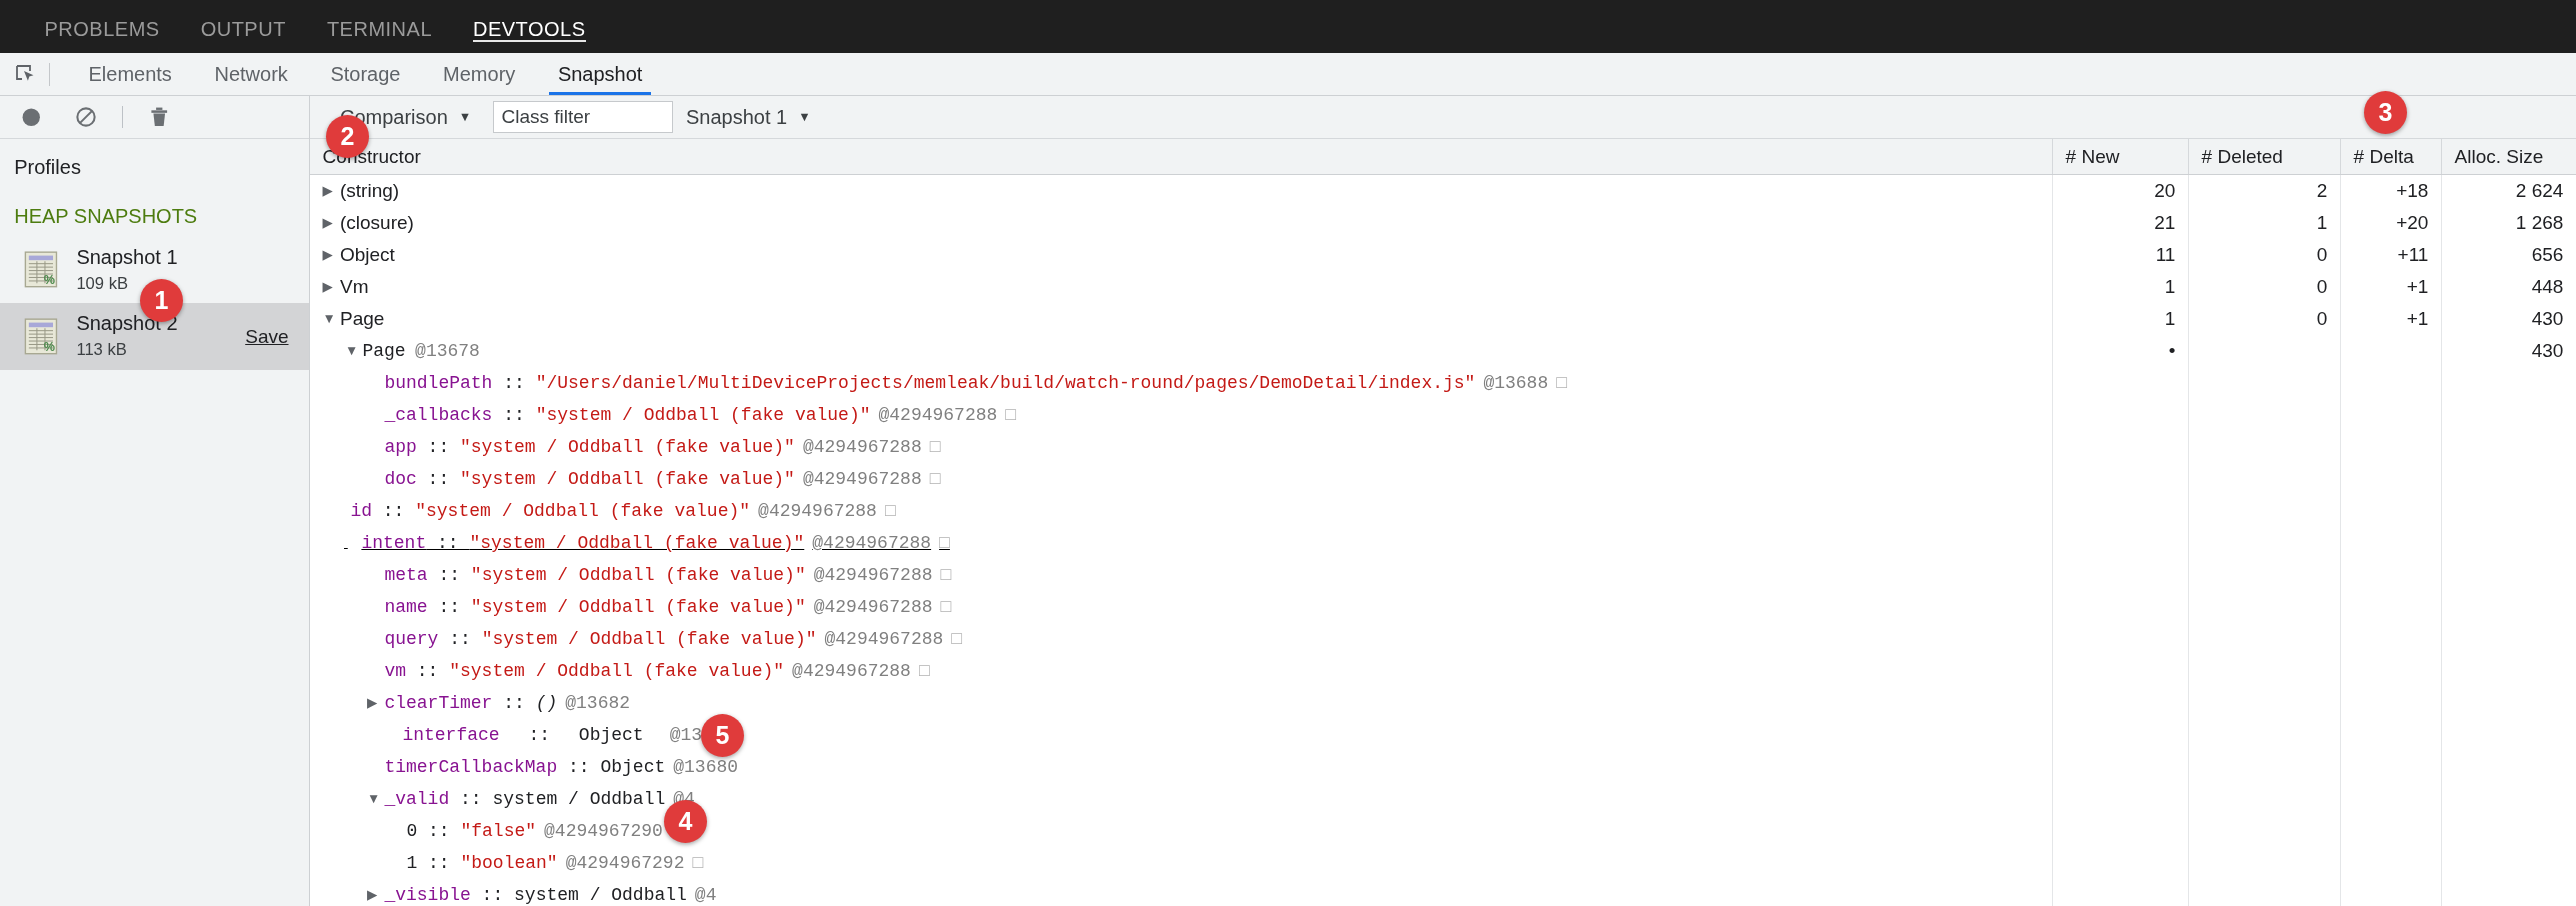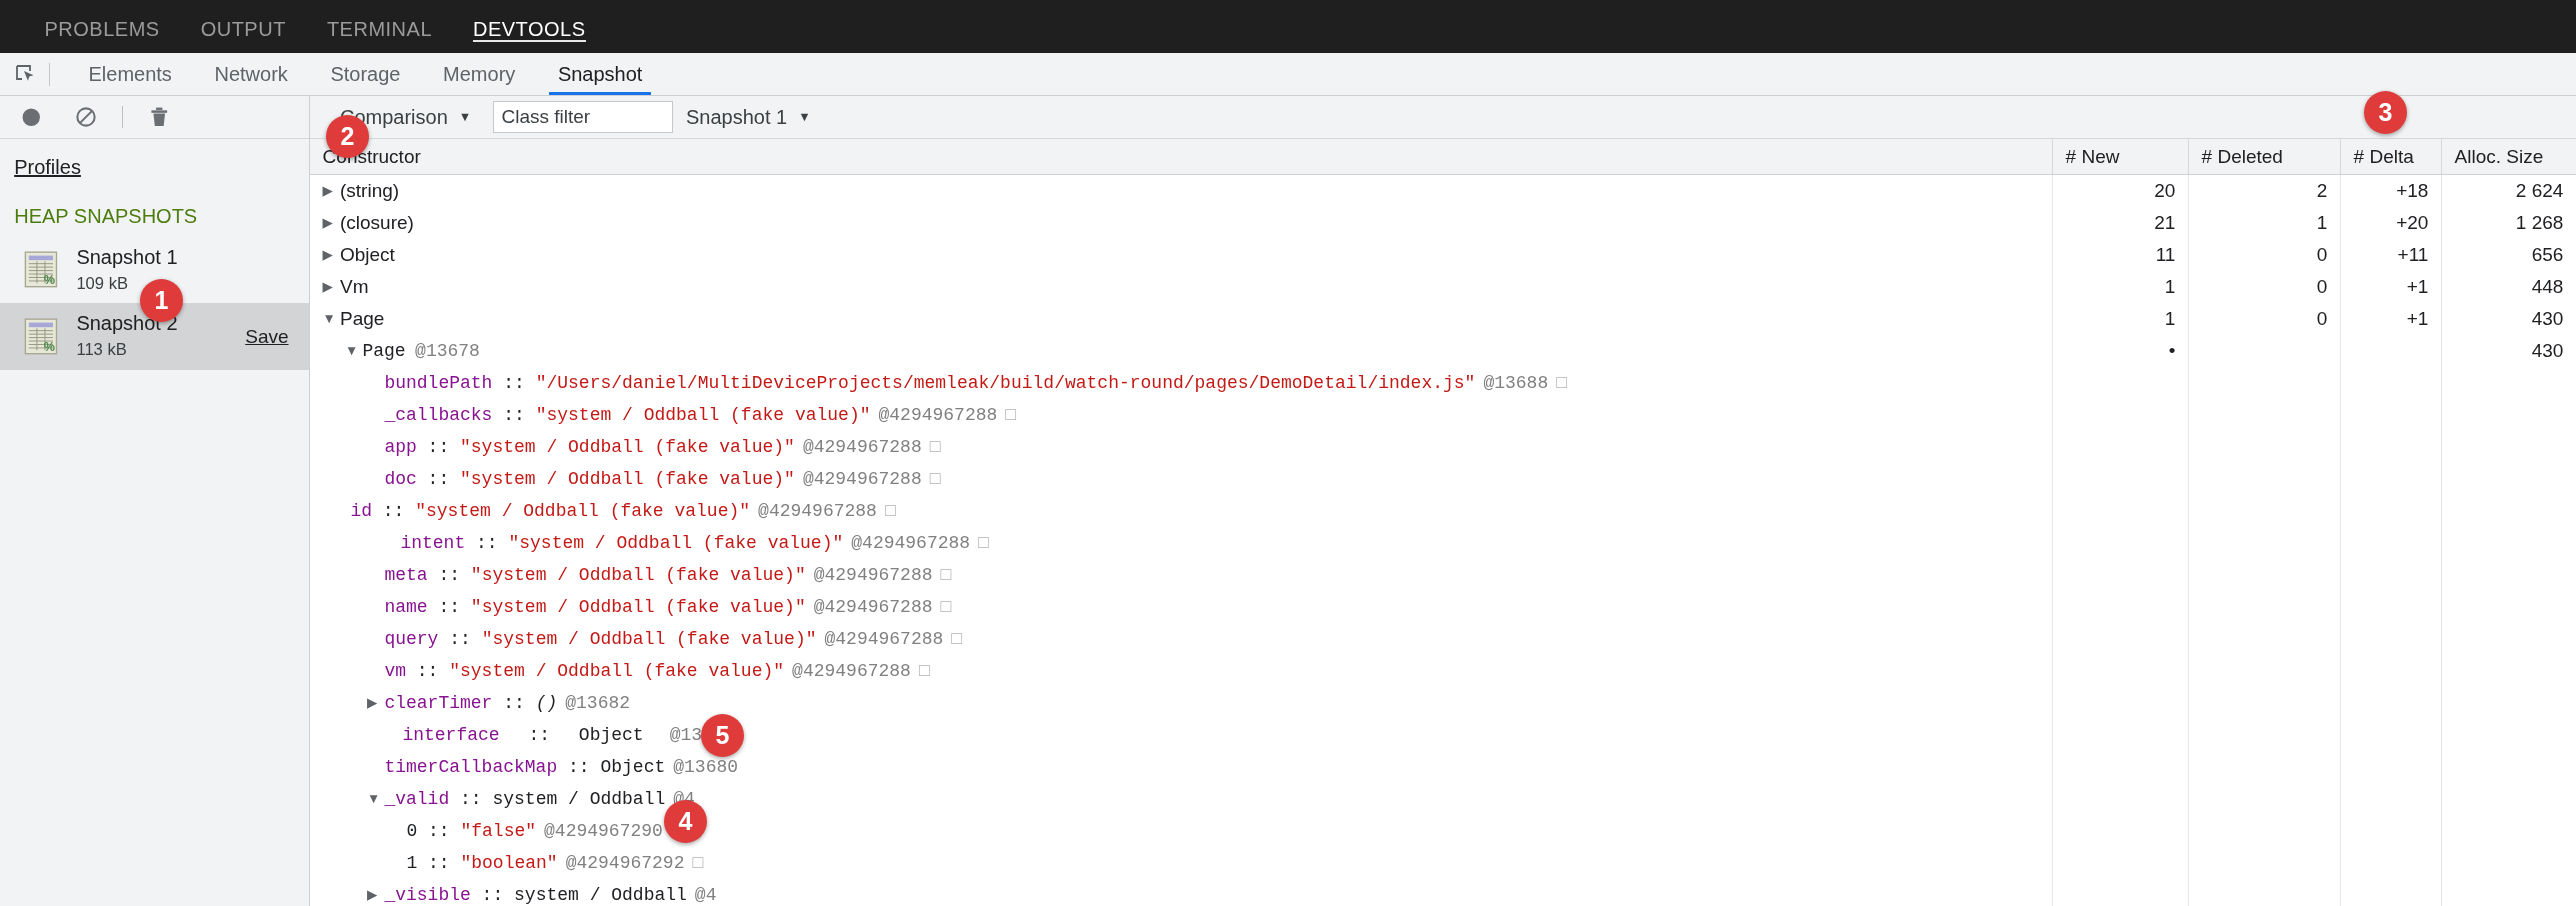--- a/index.html
+++ b/index.html
@@ -84,21 +84,20 @@
     display: flex; align-items: center;
     padding-left: 14.2px;
     border-bottom: 0.8px solid #d5d8db;
     gap: 19px;
   }
   .icon-btn { display: flex; align-items: center; justify-content: center; width: 35px; height: 35px; }
   .sb-divider { width: 0.8px; height: 22px; background: #bdc1c6; }
   .sb-title {
     font-size: 20px; color: #202124;
     padding: 17.4px 0 11px 14.2px;
-    text-decoration: underline;
   }
   .sb-section {
     font-size: 20px; color: #4d7c0f;
     padding: 14.2px 0 9.5px 14.2px;
   }
   .sb-item {
     display: flex; align-items: center;
     padding: 8px 14.2px 8px 24px;
     position: relative;
     min-height: 65px;
@@ -458,21 +457,21 @@
                 <span class="mono k-val">"system / Oddball (fake value)"</span>
                 <span class="mono k-at" style="margin-left:8px">@4294967288</span>
                 <span class="mono k-box" style="margin-left:8px">□</span>
               </div>
               <div class="cell-num c1"></div>
               <div class="cell-num c2"></div>
               <div class="cell-num c3"></div>
               <div class="cell-num c4"></div>
             </div>
             <div class="row">
-              <div class="cell-tree" style="padding-left: 73px;">
+              <div class="cell-tree" style="padding-left: 34px; text-decoration: underline;">
                 <span class="tri blank">&nbsp;</span>
                 <span class="mono k-prop">intent</span>
                 <span class="mono k-plain">&nbsp;::&nbsp;</span>
                 <span class="mono k-val">"system / Oddball (fake value)"</span>
                 <span class="mono k-at" style="margin-left:8px">@4294967288</span>
                 <span class="mono k-box" style="margin-left:8px">□</span>
               </div>
               <div class="cell-num c1"></div>
               <div class="cell-num c2"></div>
               <div class="cell-num c3"></div>

